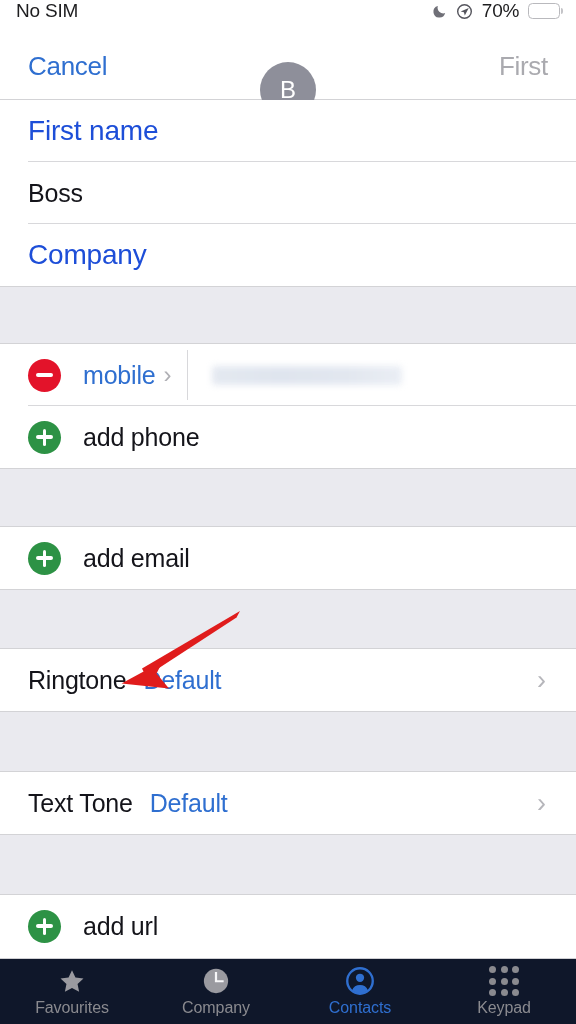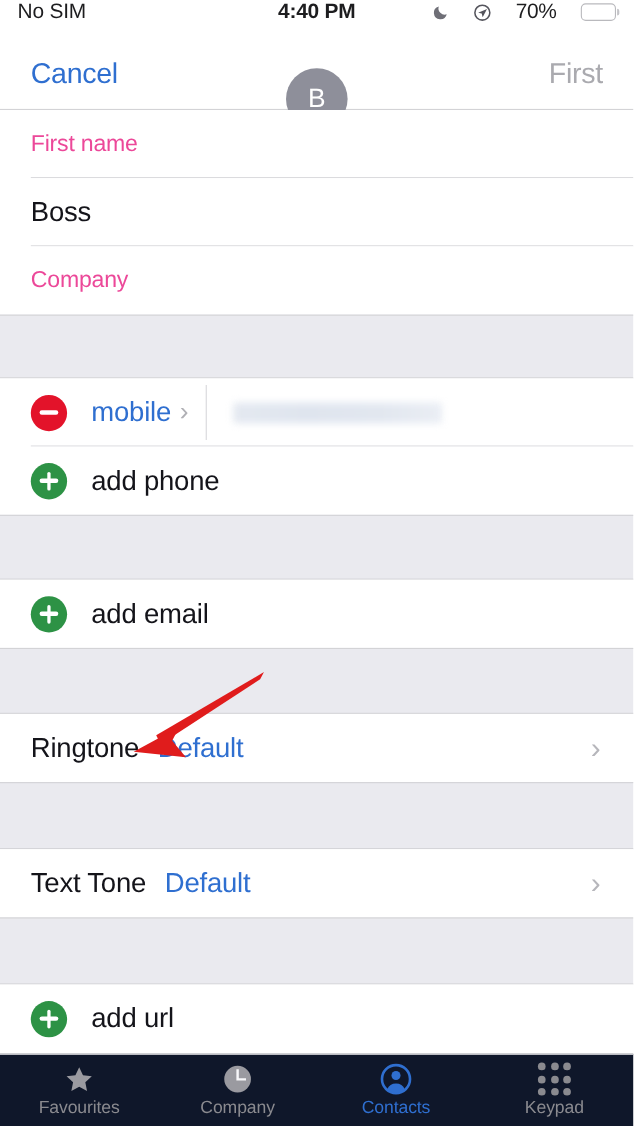--- a/index.html
+++ b/index.html
@@ -28,21 +28,21 @@
   }
   .sb-left { font-size:19px; letter-spacing:-0.2px; }
   .sb-center {
     position:absolute; left:0; right:0;
     text-align:center;
     font-size:19px; font-weight:bold;
     letter-spacing:-0.2px;
   }
   .sb-right {
     margin-left:auto;
-    display:flex; align-items:center; gap:22px;
+    display:flex; align-items:center; gap:9px;
     position:relative; z-index:2;
   }
   .moon-ico { width:15px; height:15px; display:block; }
   .loc-ico  { width:17px; height:17px; display:block; }
   .batt-pct { font-size:19px; letter-spacing:-0.3px; }
   .batt {
     position:relative;
     width:32px; height:16px;
     border:1.6px solid #b9b9bd;
     border-radius:4.5px;
@@ -113,21 +113,21 @@
   }
   .gap::before {
     content:""; position:absolute; left:0; right:0; top:0;
     height:1px; background:#d3d3d6;
   }
   .gap::after {
     content:""; position:absolute; left:0; right:0; bottom:0;
     height:1px; background:#d3d3d6;
   }
 
-  .placeholder { font-size:21px; color:#ec4899; letter-spacing:-0.2px; }
+  .placeholder { font-size:28px; color:#1d4ed8; letter-spacing:-0.2px; }
   .value       { font-size:25px; color:#14141a; letter-spacing:-0.2px; }
 
   
   .circ {
     width:33px; height:33px;
     border-radius:50%;
     flex:0 0 33px;
     display:flex; align-items:center; justify-content:center;
     position:relative;
   }
@@ -223,21 +223,20 @@
   .dots { display:grid; grid-template-columns:repeat(3,7px); gap:4.5px; }
   .dots i { width:7px; height:7px; border-radius:50%; background:#8a8a8f; display:block; }
 </style>
 </head>
 <body>
 
 <div id="screen">
 
   <div class="statusbar">
     <span class="sb-left">No SIM</span>
-    <span class="sb-center">4:40 PM</span>
     <span class="sb-right">
       <span>
         <svg class="moon-ico" viewBox="0 0 24 24">
             <path d="M21 14.5A9.2 9.2 0 0 1 9.4 3a9.5 9.5 0 1 0 11.6 11.5z" fill="#6f6f77"></path>
           </svg>
       </span>
       <span>
         <svg class="loc-ico" viewBox="0 0 24 24">
           <circle cx="12" cy="12" r="9.6" fill="none" stroke="#55555d" stroke-width="2"></circle>
           <path d="M18 7.2 6.6 12.1l4.6 1.1 1.2 4.6z" fill="#55555d"></path>

